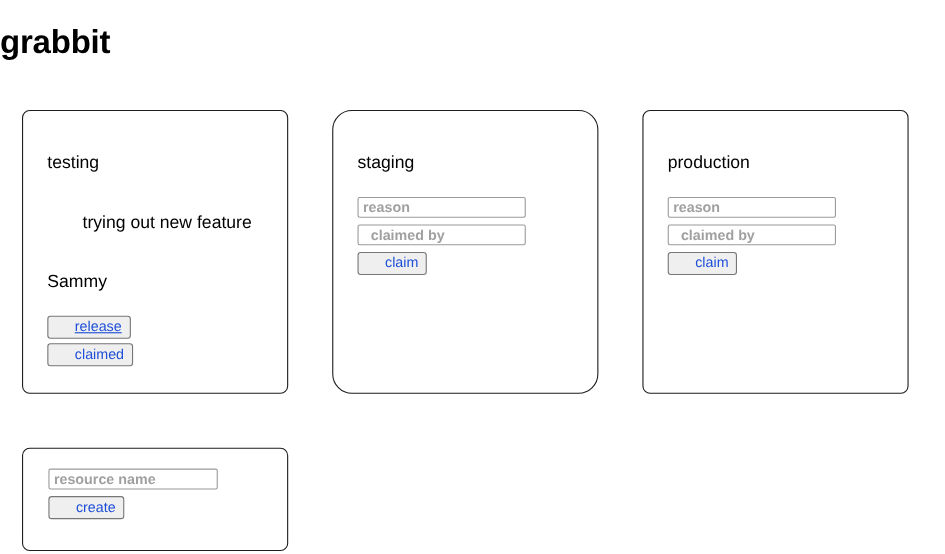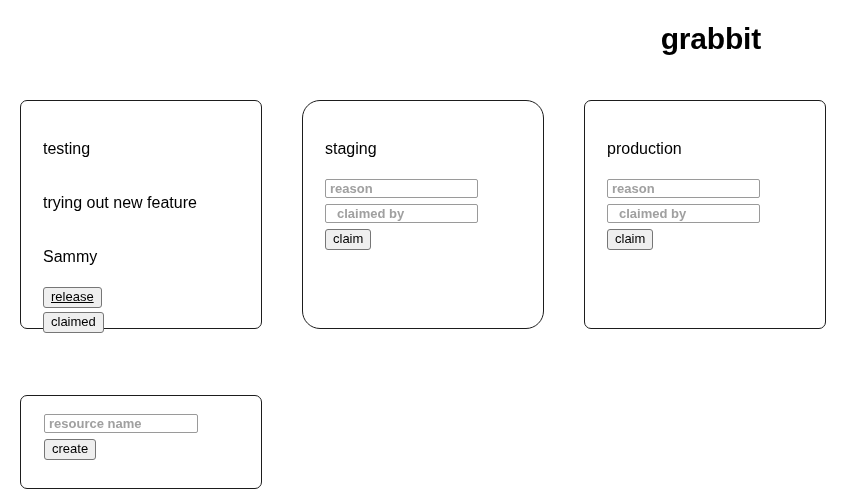--- a/index.html
+++ b/index.html
@@ -17,44 +17,44 @@
   .page {
     position: relative;
     width: 859px;
     height: 504px;
   }
   .app-title {
     position: absolute;
     top: 22px;
     left: 0;
     width: 761px;
-    text-align: right;
+    text-align: left;
     font-size: 30px;
     font-weight: bold;
     letter-spacing: -0.2px;
     color: #000;
   }
   .card {
     position: absolute;
     box-sizing: border-box;
     background: #ffffff;
     border: 1px solid #1d1d1d;
     border-radius: 7px;
   }
   .card-resource {
     top: 100px;
     width: 242px;
-    height: 229px;
+    height: 258px;
   }
   .card-1 { left: 20px; }
   .card-2 { left: 302px; border-radius: 18px; }
   .card-3 { left: 584px; }
 
   .card-create {
-    top: 395px;
+    top: 407px;
     left: 20px;
     width: 242px;
     height: 94px;
   }
 
   .card-title {
     position: absolute;
     left: 22px;
     top: 39px;
     font-size: 16px;
@@ -63,21 +63,21 @@
     white-space: nowrap;
   }
   .card-line {
     position: absolute;
     left: 22px;
     font-size: 16px;
     line-height: 18px;
     color: #000;
     white-space: nowrap;
   }
-  .line-reason { top: 93px; }
+  .line-reason { top: 93px; margin-left: 32px; }
   .line-owner  { top: 147px; text-align: right; }
 
   .field {
     position: absolute;
     box-sizing: border-box;
     left: 22px;
     width: 153px;
     height: 19px;
     padding: 1px 4px;
     font-family: "Liberation Sans", sans-serif;
@@ -94,25 +94,25 @@
   .field-reason { top: 78px; }
   .field-owner  { top: 103px; padding-left: 11px; }
 
   .btn {
     position: absolute;
     box-sizing: border-box;
     left: 22px;
     font-family: "Liberation Sans", sans-serif;
     font-size: 13px;
     line-height: 14px;
-    color: #000000;
+    color: #1d4ed8;
     background: #efefef;
     border: 1px solid #767676;
     border-radius: 3px;
-    padding: 2px 7px 3px 7px;
+    padding: 2px 7px 3px 24px;
     cursor: pointer;
   }
   .btn-claim   { top: 128px; }
   .btn-release { top: 186px; text-decoration: underline; }
   .btn-delete  { top: 211px; }
 
   .field-create {
     top: 18px;
     left: 23px;
     width: 154px;

